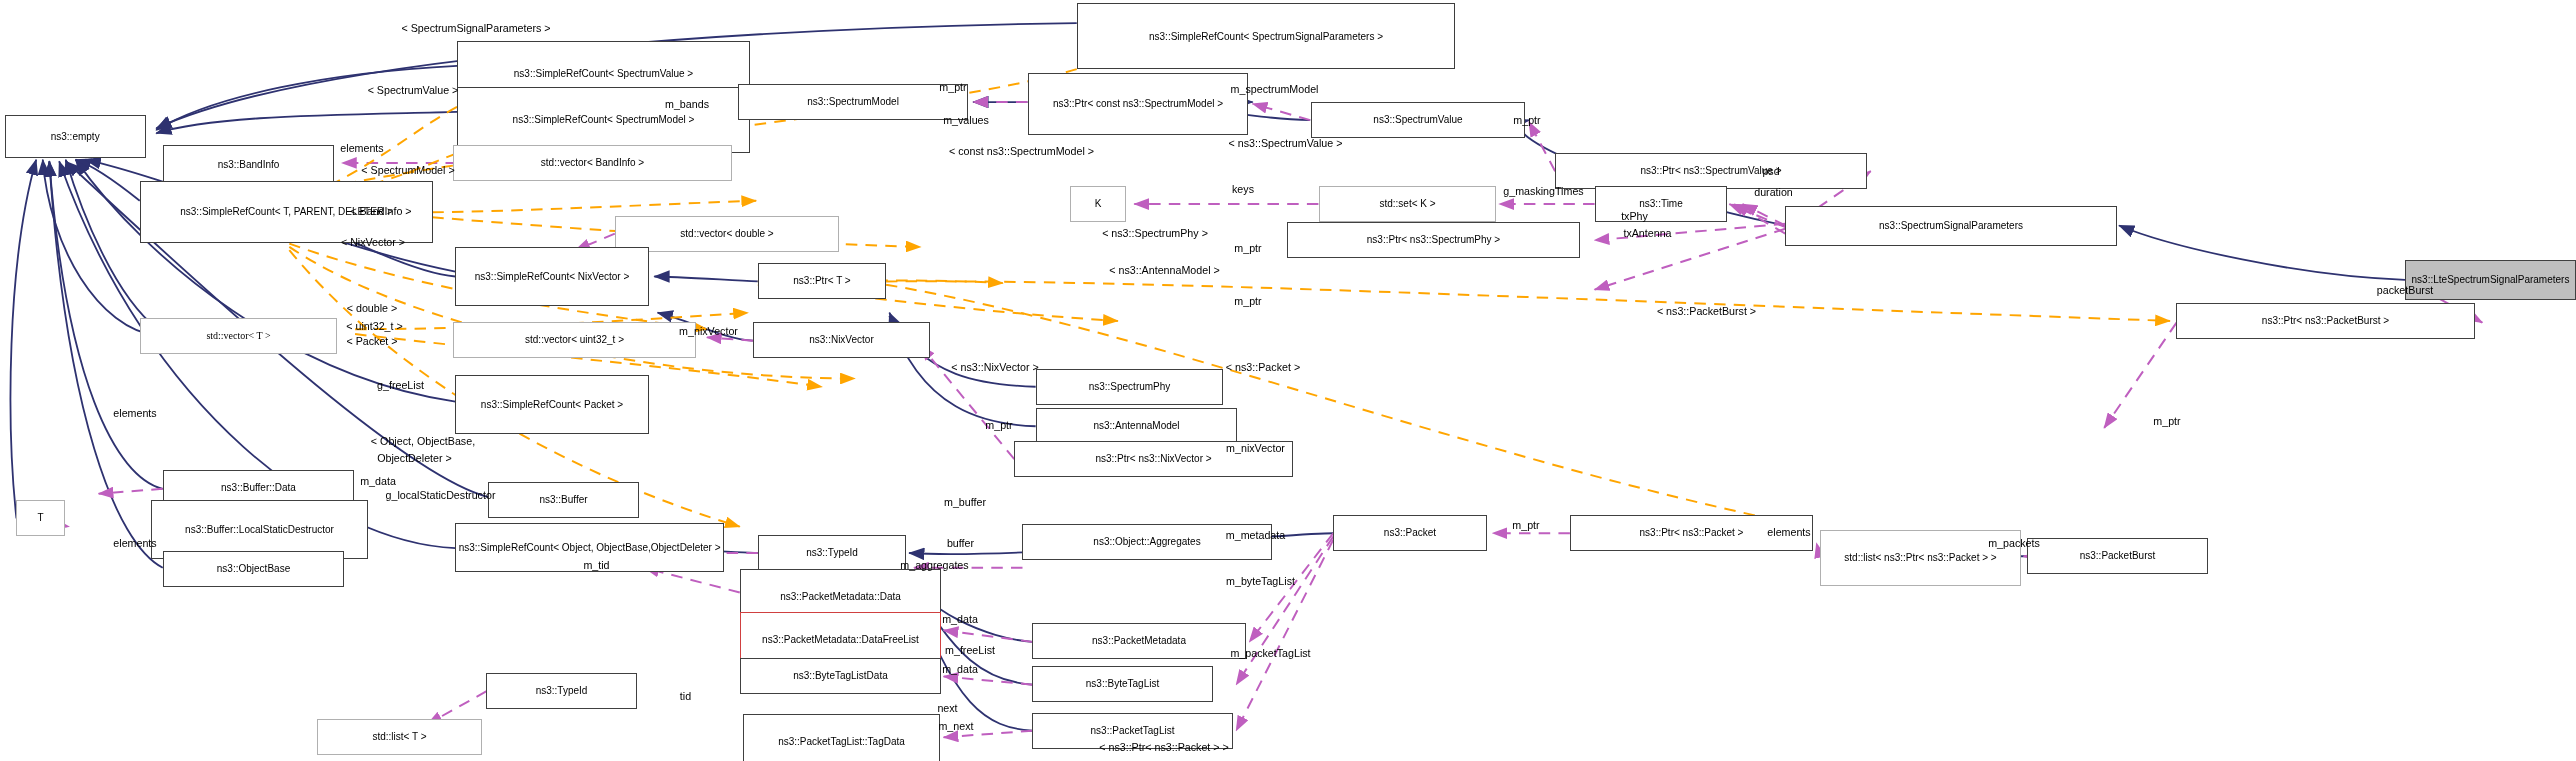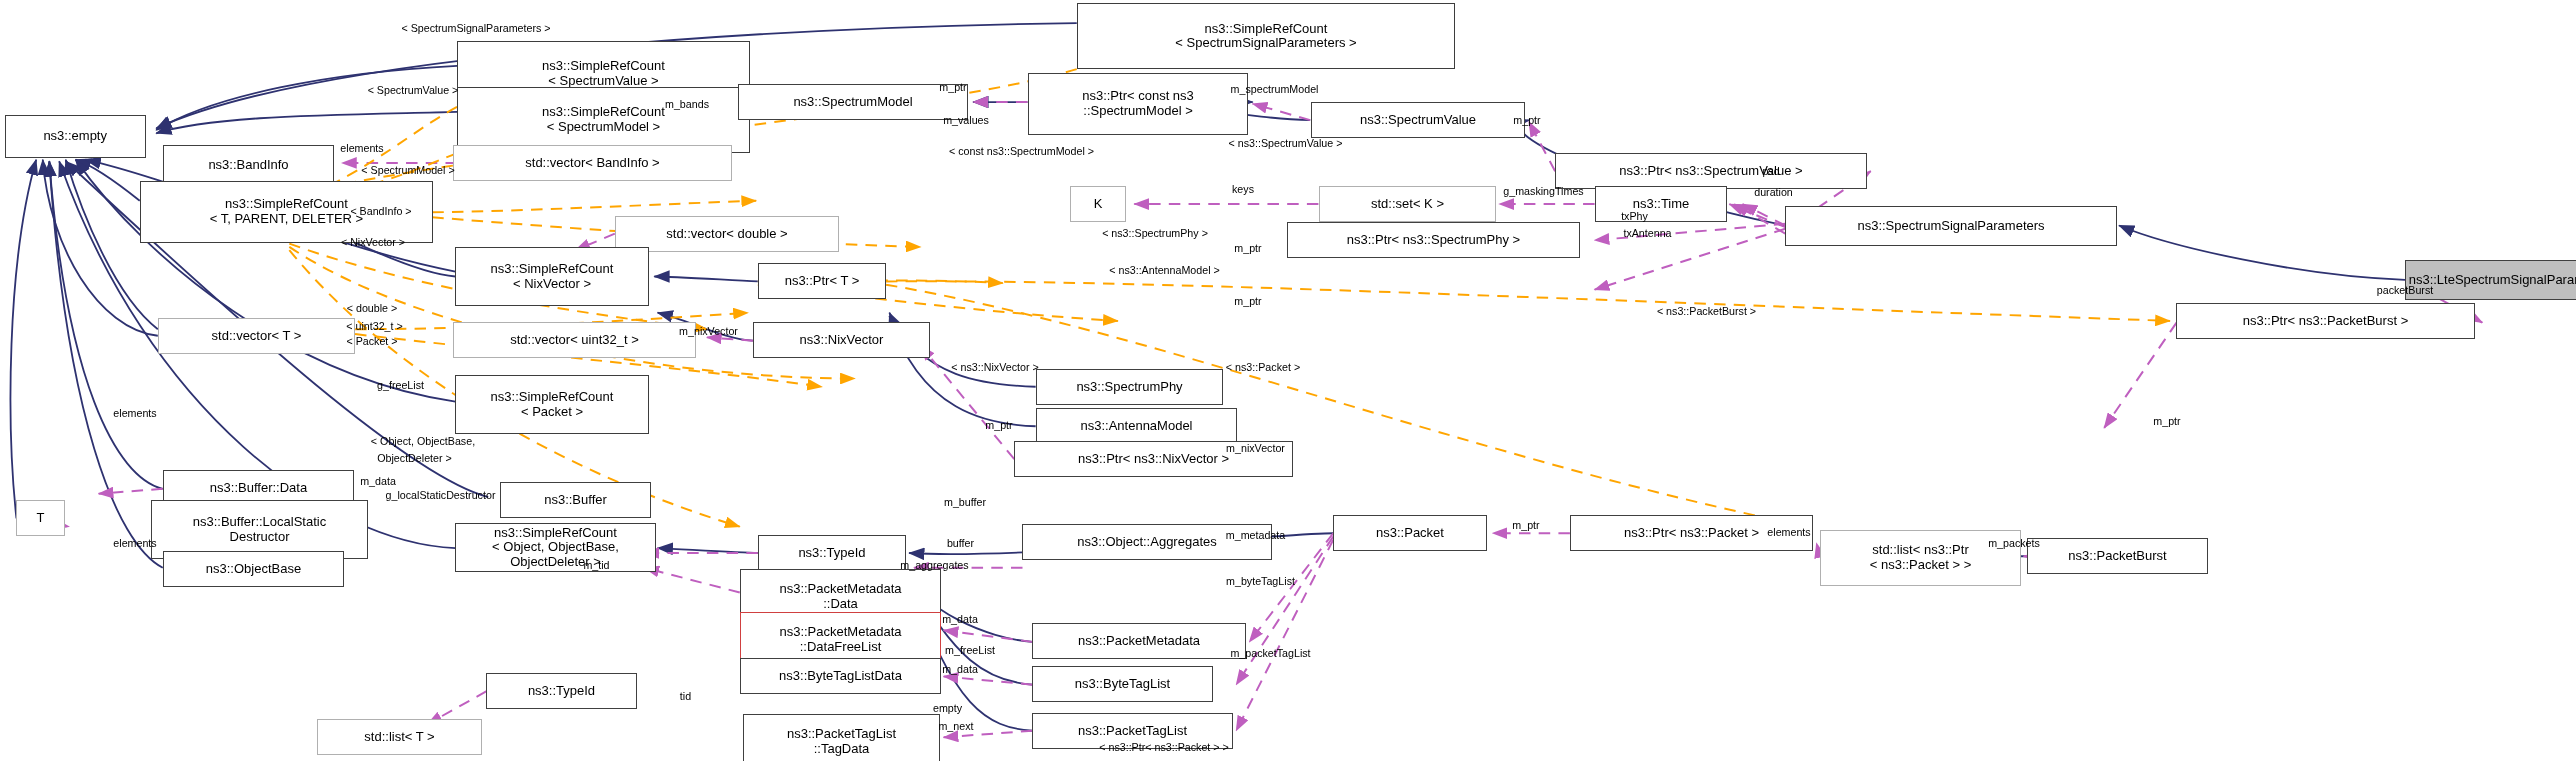--- a/index.html
+++ b/index.html
@@ -22,25 +22,24 @@
     width: 2576px;
     height: 762px;
     pointer-events: none;
   }
   .node {
     position: absolute;
     box-sizing: border-box;
     background: #ffffff;
     border: 0.7px solid #404040;
     color: #000000;
-    font-size: 13px;
+    font-size: 10px;
     line-height: 1.12;
     text-align: left;
     display: flex;
-    flex-direction: column;
     align-items: center;
     justify-content: center;
     white-space: pre;
     padding: 0.7px 2.7px;
   }
   .node.thick { border-width: 1.3px; border-color: #3d3d3d; }
   .node.current {
     background: #bfbfbf;
     border: 1.3px solid #404040;
   }
@@ -179,32 +178,32 @@
     <div class="node" style="left: 1555px; top: 153px; min-width: 312px; min-height: 36px;"><span class="l2">ns3::Ptr&lt; ns3::SpectrumValue &gt;</span></div>
     <div class="node stl" style="left: 1319px; top: 186px; min-width: 177px; min-height: 36px;"><span class="l2">std::set&lt; K &gt;</span></div>
     <div class="node stl" style="left: 1070px; top: 186px; min-width: 56px; min-height: 36px;"><span class="l2">K</span></div>
     <div class="node" style="left: 1595px; top: 186px; min-width: 132px; min-height: 36px;"><span class="l2">ns3::Time</span></div>
     <div class="node thick" style="left: 1785px; top: 206px; min-width: 332px; min-height: 40px;"><span class="l2">ns3::SpectrumSignalParameters</span></div>
     <div class="node current" style="left: 2405px; top: 260px; min-width: 171px; min-height: 40px;"><span class="l2">ns3::LteSpectrumSignalParameters</span></div>
     <div class="node stl" style="left: 615px; top: 216px; min-width: 224px; min-height: 36px;"><span class="l2">std::vector&lt; double &gt;</span></div>
     <div class="node thick" style="left: 455px; top: 247px; min-width: 194px; min-height: 59px;"><span class="l2">ns3::SimpleRefCount</span><span class="l2">&lt; NixVector &gt;</span></div>
     <div class="node thick" style="left: 758px; top: 263px; min-width: 128px; min-height: 36px;"><span class="l2">ns3::Ptr&lt; T &gt;</span></div>
     <div class="node" style="left: 1287px; top: 222px; min-width: 293px; min-height: 36px;"><span class="l2">ns3::Ptr&lt; ns3::SpectrumPhy &gt;</span></div>
-    <div class="node stl" style="left: 158px; top: 318px; min-width: 197px; min-height: 36px;"><span class="l2">std::vector&lt; T &gt;</span></div>
+    <div class="node stl" style="left: 140px; top: 318px; min-width: 197px; min-height: 36px; font-family: Liberation Serif, serif;"><span class="l2">std::vector&lt; T &gt;</span></div>
     <div class="node stl" style="left: 453px; top: 322px; min-width: 243px; min-height: 36px;"><span class="l2">std::vector&lt; uint32_t &gt;</span></div>
     <div class="node" style="left: 753px; top: 322px; min-width: 177px; min-height: 36px;"><span class="l2">ns3::NixVector</span></div>
     <div class="node" style="left: 2176px; top: 303px; min-width: 299px; min-height: 36px;"><span class="l2">ns3::Ptr&lt; ns3::PacketBurst &gt;</span></div>
     <div class="node thick" style="left: 455px; top: 375px; min-width: 194px; min-height: 59px;"><span class="l2">ns3::SimpleRefCount</span><span class="l2">&lt; Packet &gt;</span></div>
     <div class="node" style="left: 1036px; top: 369px; min-width: 187px; min-height: 36px;"><span class="l2">ns3::SpectrumPhy</span></div>
     <div class="node" style="left: 1036px; top: 408px; min-width: 201px; min-height: 36px;"><span class="l2">ns3::AntennaModel</span></div>
     <div class="node" style="left: 1014px; top: 441px; min-width: 279px; min-height: 36px;"><span class="l2">ns3::Ptr&lt; ns3::NixVector &gt;</span></div>
     <div class="node" style="left: 163px; top: 470px; min-width: 191px; min-height: 36px;"><span class="l2">ns3::Buffer::Data</span></div>
     <div class="node" style="left: 151px; top: 500px; min-width: 217px; min-height: 59px;"><span class="l2">ns3::Buffer::LocalStatic</span><span class="l2">Destructor</span></div>
     <div class="node" style="left: 163px; top: 551px; min-width: 181px; min-height: 36px;"><span class="l2">ns3::ObjectBase</span></div>
-    <div class="node" style="left: 500px; top: 482px; min-width: 151px; min-height: 36px;"><span class="l2">ns3::Buffer</span></div>
+    <div class="node" style="left: 488px; top: 482px; min-width: 151px; min-height: 36px;"><span class="l2">ns3::Buffer</span></div>
     <div class="node thick" style="left: 455px; top: 523px; min-width: 201px; min-height: 49px;"><span class="l2">ns3::SimpleRefCount</span><span class="l2">&lt; Object, ObjectBase,</span><span class="l2">ObjectDeleter &gt;</span></div>
     <div class="node stl" style="left: 16px; top: 500px; min-width: 49px; min-height: 36px;"><span class="l2">T</span></div>
     <div class="node" style="left: 758px; top: 535px; min-width: 148px; min-height: 36px;"><span class="l2">ns3::TypeId</span></div>
     <div class="node" style="left: 1022px; top: 524px; min-width: 250px; min-height: 36px;"><span class="l2">ns3::Object::Aggregates</span></div>
     <div class="node" style="left: 1333px; top: 515px; min-width: 154px; min-height: 36px;"><span class="l2">ns3::Packet</span></div>
     <div class="node" style="left: 1570px; top: 515px; min-width: 243px; min-height: 36px;"><span class="l2">ns3::Ptr&lt; ns3::Packet &gt;</span></div>
     <div class="node stl" style="left: 1820px; top: 530px; min-width: 201px; min-height: 56px;"><span class="l2">std::list&lt; ns3::Ptr</span><span class="l2">&lt; ns3::Packet &gt; &gt;</span></div>
     <div class="node" style="left: 2027px; top: 538px; min-width: 181px; min-height: 36px;"><span class="l2">ns3::PacketBurst</span></div>
     <div class="node" style="left: 740px; top: 569px; min-width: 201px; min-height: 56px;"><span class="l2">ns3::PacketMetadata</span><span class="l2">::Data</span></div>
     <div class="node highlight-red" style="left: 740px; top: 612px; min-width: 201px; min-height: 56px;"><span class="l2">ns3::PacketMetadata</span><span class="l2">::DataFreeList</span></div>
@@ -263,17 +262,17 @@
     <div class="edge-label" style="left: 1180px; top: 530px; width: 151px;">m_metadata</div>
     <div class="edge-label" style="left: 1480px; top: 520px; width: 92px;">m_ptr</div>
     <div class="edge-label" style="left: 1723px; top: 527px; width: 132px;">elements</div>
     <div class="edge-label" style="left: 1948px; top: 538px; width: 132px;">m_packets</div>
     <div class="edge-label" style="left: 1175px; top: 576px; width: 171px;">m_byteTagList</div>
     <div class="edge-label" style="left: 909px; top: 614px; width: 102px;">m_data</div>
     <div class="edge-label" style="left: 909px; top: 645px; width: 122px;">m_freeList</div>
     <div class="edge-label" style="left: 909px; top: 664px; width: 102px;">m_data</div>
     <div class="edge-label" style="left: 1175px; top: 648px; width: 191px;">m_packetTagList</div>
     <div class="edge-label" style="left: 656px; top: 691px; width: 59px;">tid</div>
-    <div class="edge-label" style="left: 911px; top: 703px; width: 73px;">empty</div>
+    <div class="edge-label" style="left: 911px; top: 703px; width: 73px;">next</div>
     <div class="edge-label" style="left: 905px; top: 721px; width: 102px;">m_next</div>
     <div class="edge-label" style="left: 1008px; top: 742px; width: 312px;">&lt; ns3::Ptr&lt; ns3::Packet &gt; &gt;</div>
   </div>
 
 
 </body></html>

